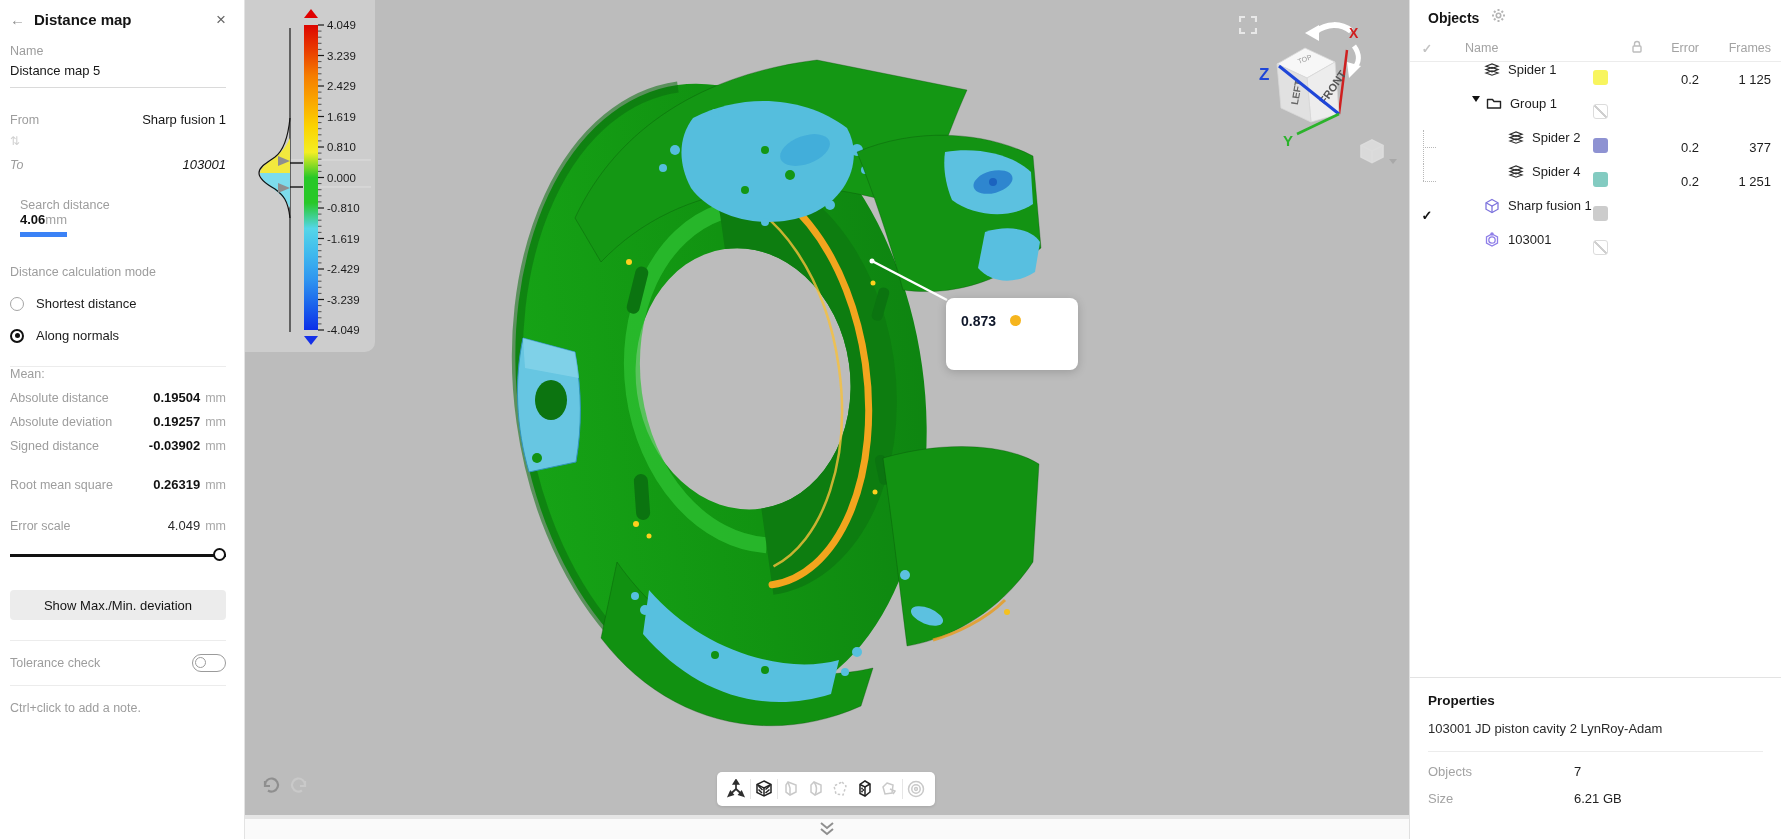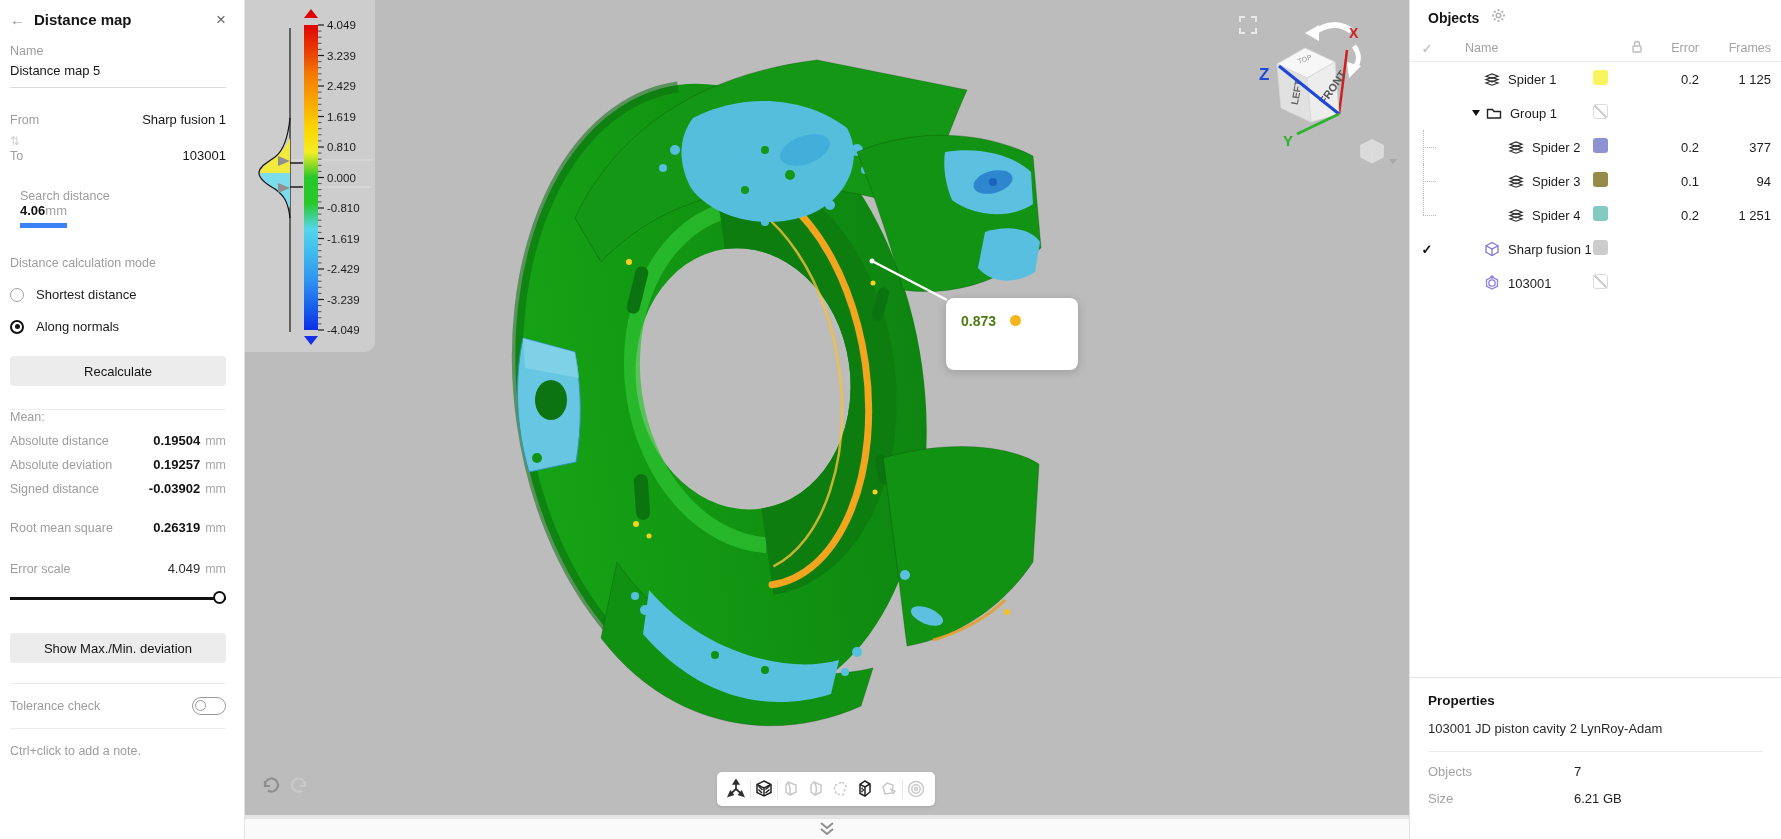--- a/index.html
+++ b/index.html
@@ -11,21 +11,21 @@
   .back-icon{color:#8f8f8f;font-size:15px;cursor:pointer;width:18px;}
   .panel-title{font-size:15px;font-weight:bold;color:#141414;margin-left:6px;flex:1;}
   .close-icon{color:#666;font-size:17px;cursor:pointer;line-height:1;}
   .field-label{color:#9d9d9d;font-size:12.5px;}
   .name-label{margin-top:10px;}
   .name-value{margin-top:5px;font-size:13px;color:#161616;padding-bottom:9px;border-bottom:1px solid #dadada;}
   .kv-row{display:flex;justify-content:space-between;align-items:baseline;font-size:13px;}
   .kv-row .val{color:#161616;}
   .row-from{margin-top:24px;}
   .swap-icon{margin-top:7px;color:#d0d0d0;font-size:12px;height:12px;}
-  .row-to{margin-top:2px;}
+  .row-to{margin-top:11px;font-style:italic;}
   .row-search{margin-top:26px;flex-direction:column;}
   .search-box{flex:1;max-width:86px;display:flex;justify-content:space-between;align-items:baseline;border-bottom:5px solid #3b82f6;padding-bottom:5px;margin-left:10px;}
   .search-box .num{font-weight:bold;color:#111;font-size:13px;}
   .search-box .unit{color:#a2a2a2;font-size:13px;}
   .section-label{margin-top:28px;}
   .radio-row{display:flex;align-items:center;margin-top:17px;cursor:pointer;}
   .radio{width:14px;height:14px;border-radius:50%;border:1.5px solid #a5a5a5;box-sizing:border-box;background:#fff;}
   .radio.on{border:2px solid #111;position:relative;}
   .radio.on::after{content:"";position:absolute;left:2.5px;top:2.5px;width:5px;height:5px;border-radius:50%;background:#111;}
   .radio-label{margin-left:12px;font-size:13px;color:#1b1b1b;}
@@ -44,21 +44,21 @@
   .slider .knob{position:absolute;right:0;top:0;width:13px;height:13px;border-radius:50%;background:#fff;border:2px solid #111;box-sizing:border-box;cursor:pointer;}
   .tol-row{display:flex;justify-content:space-between;align-items:center;margin-top:13px;}
   .toggle{width:34px;height:18px;border:1.5px solid #9b9b9b;border-radius:10px;box-sizing:border-box;position:relative;background:#fff;cursor:pointer;}
   .toggle .tknob{position:absolute;left:1.5px;top:1.5px;width:11px;height:11px;border:1.5px solid #9b9b9b;border-radius:50%;box-sizing:border-box;background:#fff;}
   .note-hint{margin-top:15px;font-size:12.5px;color:#9d9d9d;}
 
   
   .viewport{position:absolute;left:245px;top:0;width:1164px;height:815px;background:#bcbcbc;overflow:hidden;}
   .scale-panel{position:absolute;left:0;top:0;width:130px;height:352px;background:#cdcdcd;border-radius:0 0 10px 0;}
   .tooltip{position:absolute;left:701px;top:298px;width:132px;height:72px;background:#fff;border-radius:8px;box-shadow:0 2px 10px rgba(0,0,0,.18);box-sizing:border-box;padding:13px 15px;}
-  .tooltip .tval{font-size:14px;font-weight:bold;color:#4d7c0f;display:inline-block;vertical-align:middle;}
+  .tooltip .tval{font-size:14px;font-weight:bold;color:#0f172a;display:inline-block;vertical-align:middle;}
   .tooltip .tdot{display:inline-block;vertical-align:middle;width:11px;height:11px;border-radius:50%;background:#f6b51d;margin-left:9px;}
   .expand-icon{position:absolute;left:994px;top:16px;cursor:pointer;}
   .navcube{position:absolute;left:990px;top:10px;cursor:pointer;}
   .minicube{position:absolute;left:1114px;top:138px;cursor:pointer;}
   .undoredo{position:absolute;left:14px;top:774px;display:flex;gap:8px;}
   .undoredo span{cursor:pointer;}
   .vp-toolbar{position:absolute;left:472px;top:772px;width:218px;height:34px;background:#fff;border-radius:5px;box-shadow:0 1px 3px rgba(0,0,0,.12);display:flex;align-items:center;justify-content:space-evenly;padding:0 6px;box-sizing:border-box;}
   .vp-toolbar .sep{width:1px;height:20px;background:#e6e6e6;}
   .vp-toolbar .tbtn{display:flex;align-items:center;justify-content:center;width:22px;height:22px;cursor:pointer;}
   .bottom-strip{position:absolute;left:245px;top:815px;width:1164px;height:24px;background:#fafafa;border-top:4px solid #e5e5e5;box-sizing:border-box;display:flex;align-items:center;justify-content:center;}
@@ -69,21 +69,21 @@
   .obj-title{font-size:14px;font-weight:bold;color:#141414;}
   .gear{margin-left:12px;cursor:pointer;}
   .cols{display:flex;align-items:center;height:26px;margin-top:8px;border-bottom:1px solid #ececec;font-size:12.5px;color:#a3a3a3;}
   .c-check{width:34px;text-align:center;}
   .c-name{flex:1;padding-left:21px;}
   .c-swatch{width:44px;}
   .c-error{width:62px;text-align:right;}
   .c-frames{width:72px;text-align:right;padding-right:10px;}
   .obj-rows{position:relative;}
   .obj-row{display:flex;align-items:center;height:34px;font-size:13px;color:#1d1d1d;cursor:pointer;}
-  .obj-row .name-cell{flex:1;display:flex;align-items:center;position:relative;height:100%;}
+  .obj-row .name-cell{flex:1;display:flex;align-items:flex-start;position:relative;height:100%;}
   .obj-row .oicon{display:flex;align-items:center;margin-right:8px;}
   .obj-row .check{color:#111;font-weight:bold;font-size:13px;}
   .hdr-check{color:#c3c3c3;font-weight:bold;}
   .swatch{width:15px;height:15px;border-radius:3px;display:inline-block;box-sizing:border-box;}
   .swatch.none{border:1px solid #dcdcdc;background:linear-gradient(45deg,transparent 46%,#cfcfcf 46%,#cfcfcf 54%,transparent 54%),#fff;}
   .expander{width:0;height:0;border-left:4.5px solid transparent;border-right:4.5px solid transparent;border-top:6px solid #111;margin-right:6px;cursor:pointer;}
   .conn{position:absolute;left:-21px;top:0;width:14px;height:100%;}
   .conn .v{position:absolute;left:0;top:0;bottom:0;border-left:1px dotted #b8b8b8;}
   .conn.last .v{bottom:50%;}
   .conn .h{position:absolute;left:0;top:50%;width:13px;border-top:1px dotted #b8b8b8;}
@@ -130,21 +130,20 @@
     <div class="field-label section-label">Distance calculation mode</div>
     <div class="radio-row">
       <span class="radio"></span>
       <span class="radio-label">Shortest distance</span>
     </div>
     <div class="radio-row">
       <span class="radio on"></span>
       <span class="radio-label">Along normals</span>
     </div>
 
-    <button class="btn">Recalculate</button>
     <hr class="hr">
 
     <div class="field-label mean-label">Mean:</div>
     <div class="stat-row">
       <span class="sl">Absolute distance</span>
         <span class="sv">0.19504</span>
         <span class="su">mm</span>
     </div>
     <div class="stat-row">
       <span class="sl">Absolute deviation</span>
@@ -625,42 +624,20 @@
             </span>
             <span>Spider 2</span>
           </span>
           <span class="c-swatch"><span class="swatch" style="background: rgb(142, 146, 210);"></span></span>
           <span class="c-error">0.2</span>
           <span class="c-frames">377</span>
         </div>
         <div class="obj-row">
           <span class="c-check"></span>
           <span class="name-cell" style="padding-left: 64px;">
-            <span class="conn">
-              <span class="v"></span>
-              <span class="h"></span>
-            </span>
-            <span class="oicon">
-              <svg width="16" height="15">
-                <g fill="none" stroke="#2f2f2f" stroke-width="1.2">
-                  <path d="M2,4.2 L8,2 L14,4.2 L8,6.4 Z"></path>
-                  <path d="M2,7.6 L8,5.4 L14,7.6 L8,9.8 Z"></path>
-                  <path d="M2,11 L8,8.8 L14,11 L8,13.2 Z"></path>
-                </g>
-              </svg>
-            </span>
-            <span>Spider 3</span>
-          </span>
-          <span class="c-swatch"><span class="swatch" style="background: rgb(149, 140, 73);"></span></span>
-          <span class="c-error">0.1</span>
-          <span class="c-frames">94</span>
-        </div>
-        <div class="obj-row">
-          <span class="c-check"></span>
-          <span class="name-cell" style="padding-left: 64px;">
             <span class="conn last">
               <span class="v"></span>
               <span class="h"></span>
             </span>
             <span class="oicon">
               <svg width="16" height="15">
                 <g fill="none" stroke="#2f2f2f" stroke-width="1.2">
                   <path d="M2,4.2 L8,2 L14,4.2 L8,6.4 Z"></path>
                   <path d="M2,7.6 L8,5.4 L14,7.6 L8,9.8 Z"></path>
                   <path d="M2,11 L8,8.8 L14,11 L8,13.2 Z"></path>

